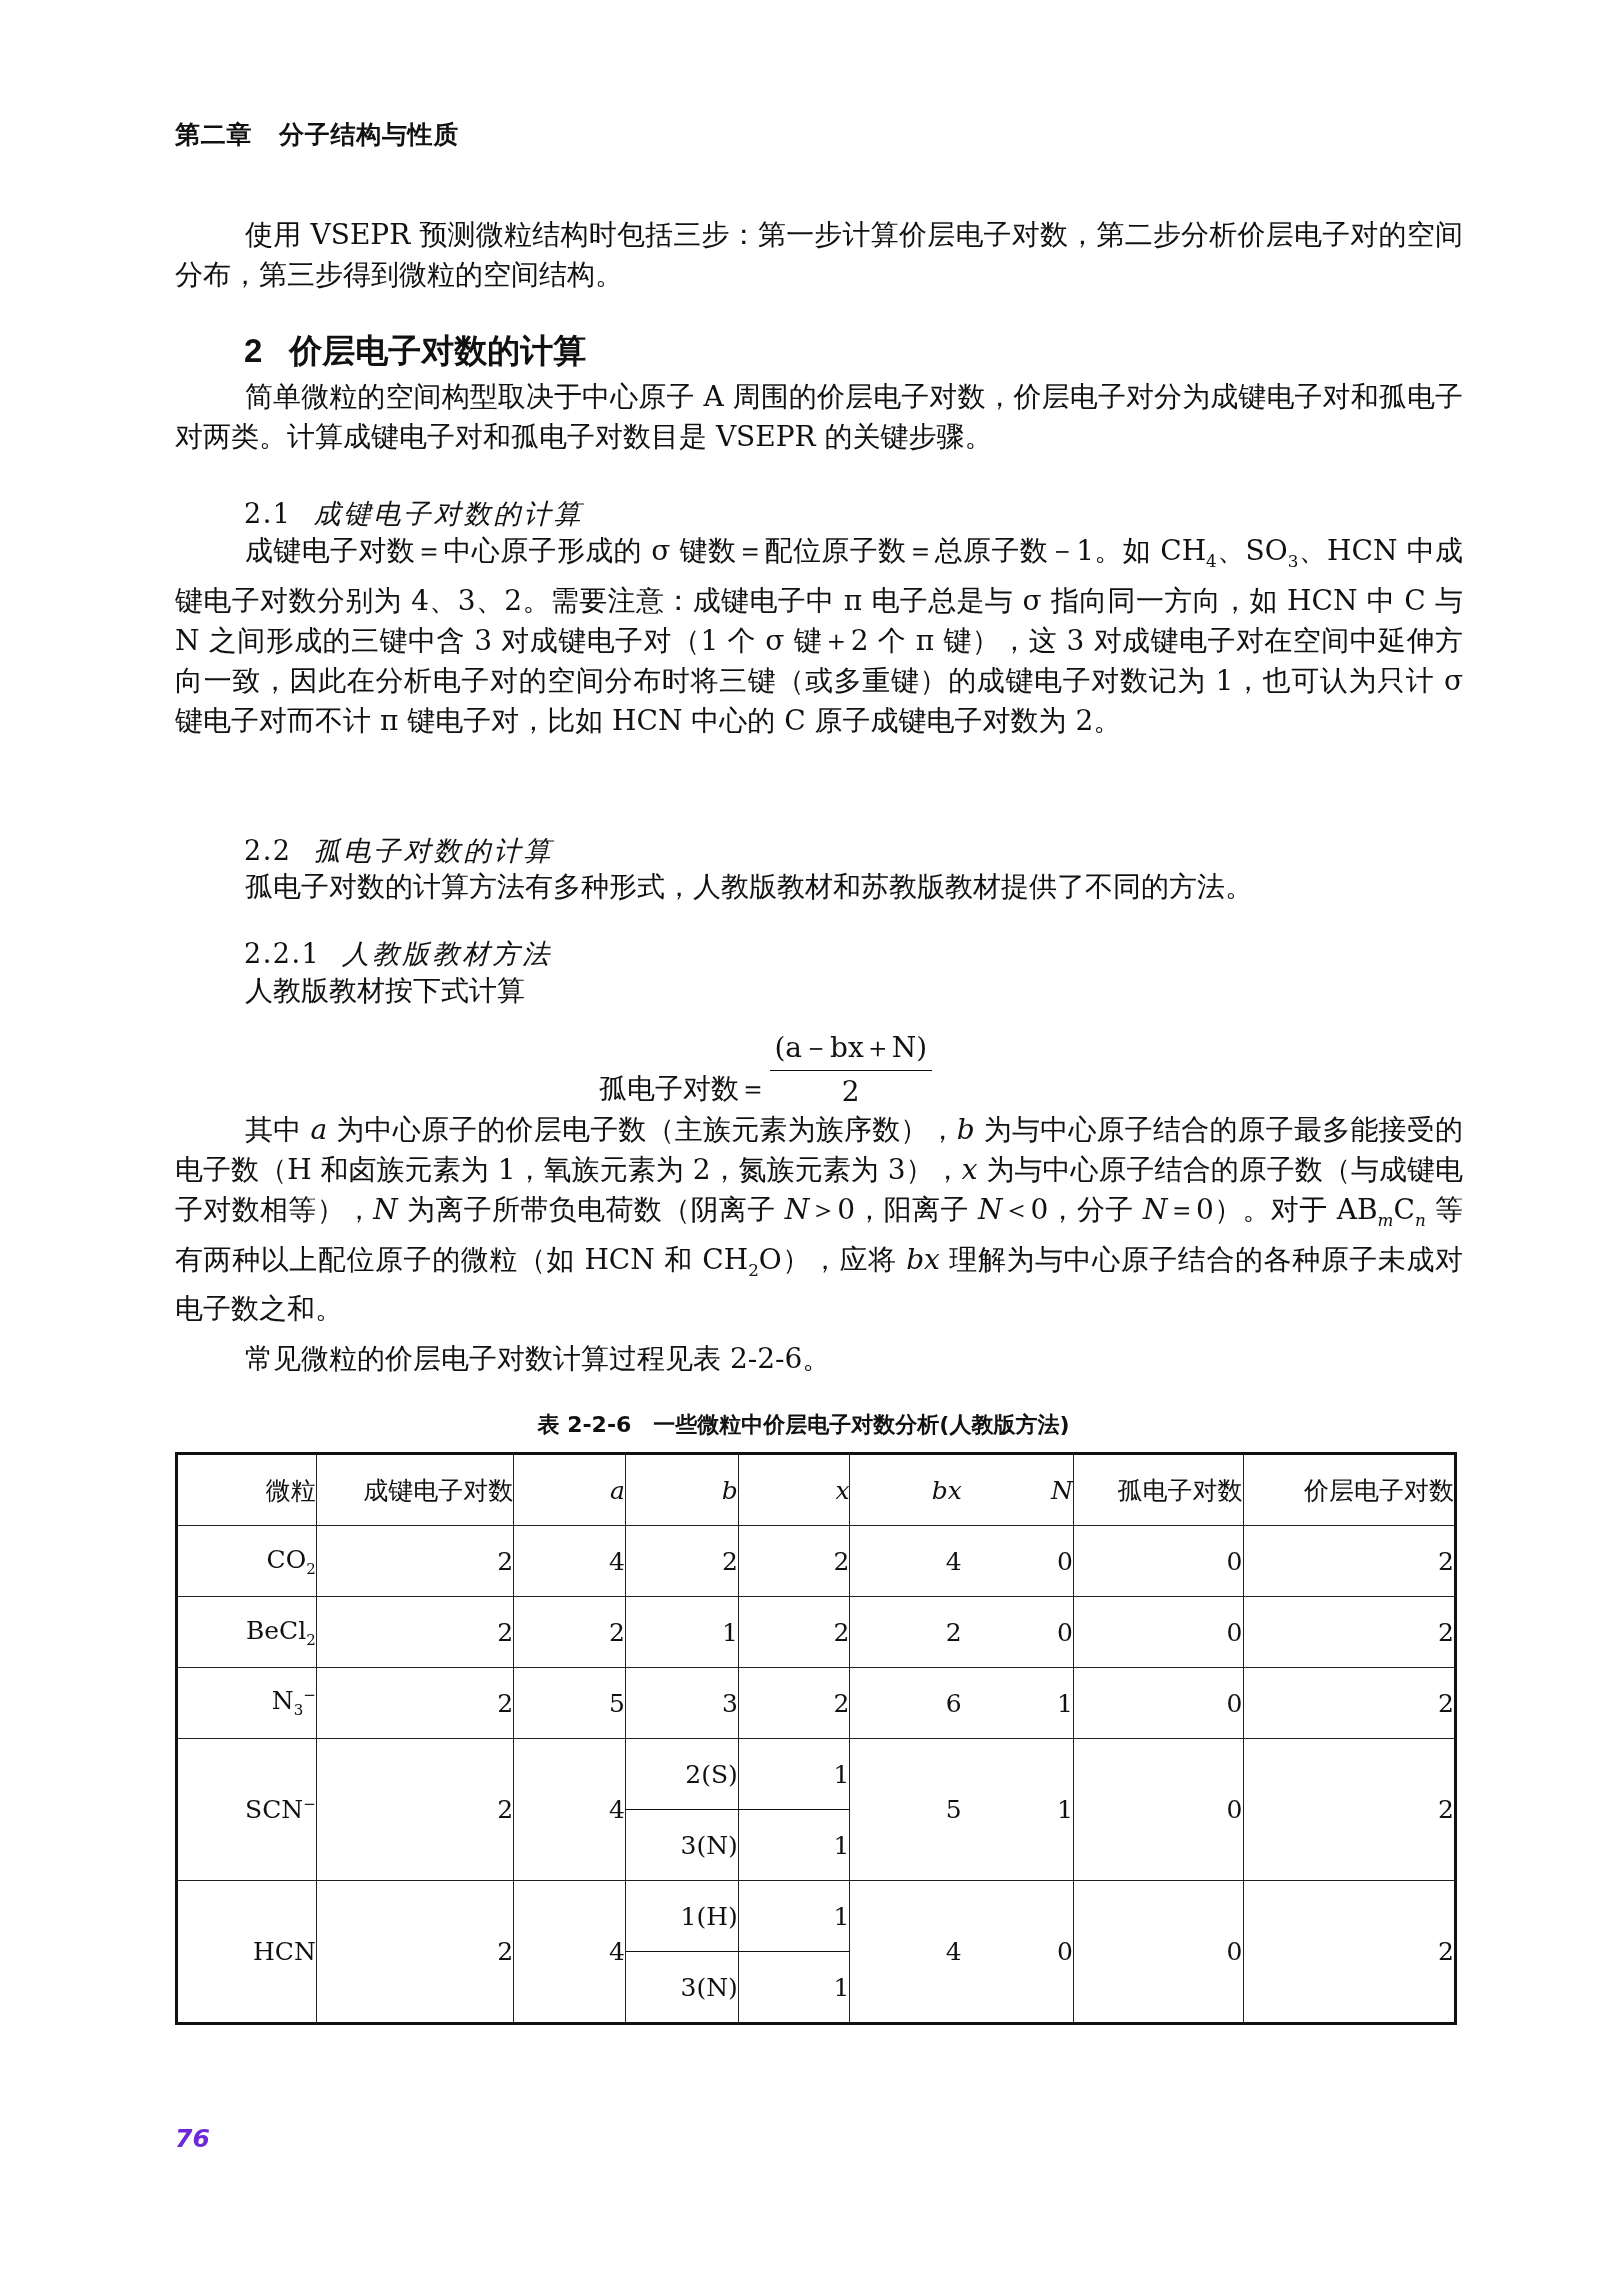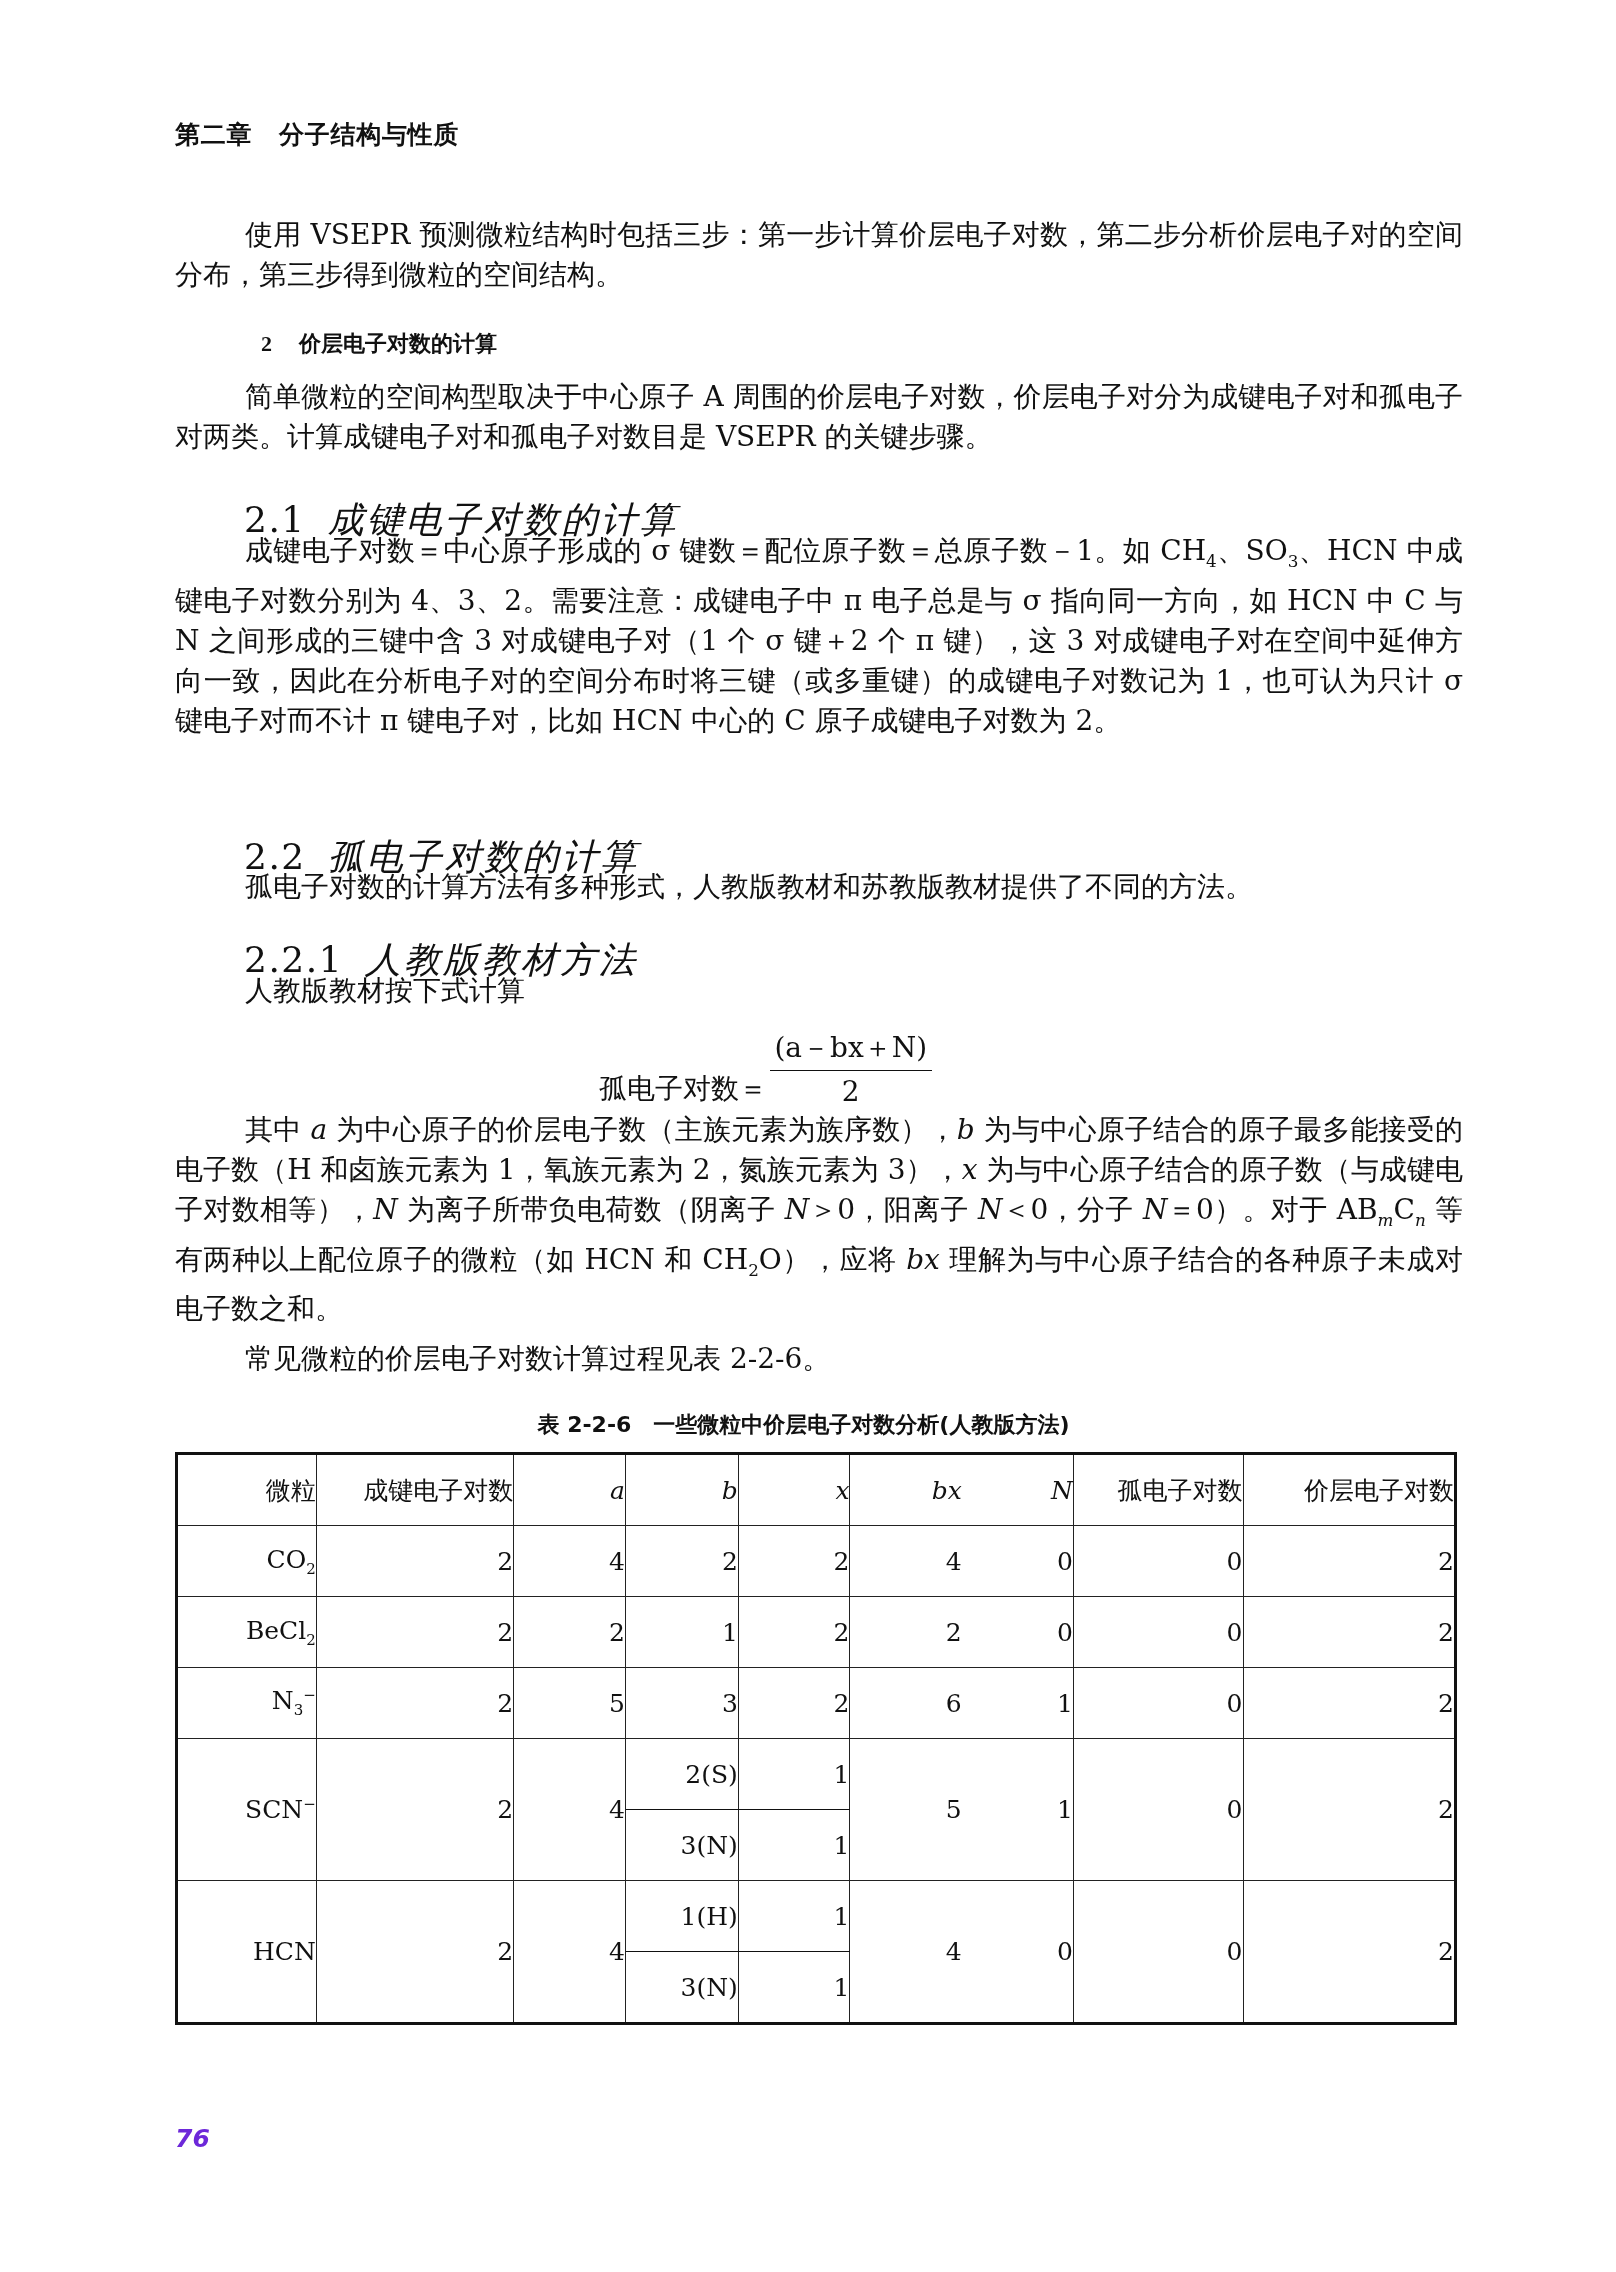--- a/index.html
+++ b/index.html
@@ -5,24 +5,24 @@
   html, body { margin: 0; padding: 0; background: #ffffff; }
   body { width: 1617px; height: 2273px; position: relative; overflow: hidden;
          font-family: "DejaVu Serif", "Liberation Serif", serif; color: #111; }
   .abs { position: absolute; }
   .chapter { left: 175px; top: 118px; font-family: "DejaVu Sans", "Liberation Sans", sans-serif;
              font-weight: bold; font-size: 25px; letter-spacing: 0.7px; }
   .chapter .sp { display: inline-block; width: 27px; }
   .para { left: 175px; width: 1288px; font-size: 28px; line-height: 40px; text-align: justify;
           text-align-last: left; }
   .para.indent { text-indent: 70px; }
-  .h2 { left: 261px; font-family: Liberation Serif, serif; font-weight: bold;
-        font-size: 22px; }
+  .h2 { left: 244px; font-family: Liberation Sans, sans-serif; font-weight: bold;
+        font-size: 33px; }
   .h2 .num { margin-right: 27px; }
-  .h3 { left: 244px; font-size: 36px; font-style: italic; letter-spacing: 3px; }
+  .h3 { left: 244px; font-size: 27px; font-style: italic; letter-spacing: 3px; }
   .h3 .num { font-style: normal; margin-right: 22px; letter-spacing: 1.5px; }
   .formula { left: 599px; top: 1029px; font-size: 28px; display: flex; align-items: flex-end; }
   .frac { display: inline-flex; flex-direction: column; align-items: center; margin-left: 3px; }
   .frac .num { padding: 0 4.4px 3px 4.4px; border-bottom: 1.5px solid #111; }
   .frac .den { padding-top: 4.4px; }
   i.v { font-style: italic; }
   sub, sup { font-size: 60%; }
   .caption { left: 0; width: 1607px; top: 1410px; text-align: center; font-family: "DejaVu Sans", "Liberation Sans", sans-serif;
              font-weight: bold; font-size: 22px; }
   .caption .sp { display: inline-block; width: 22px; }

